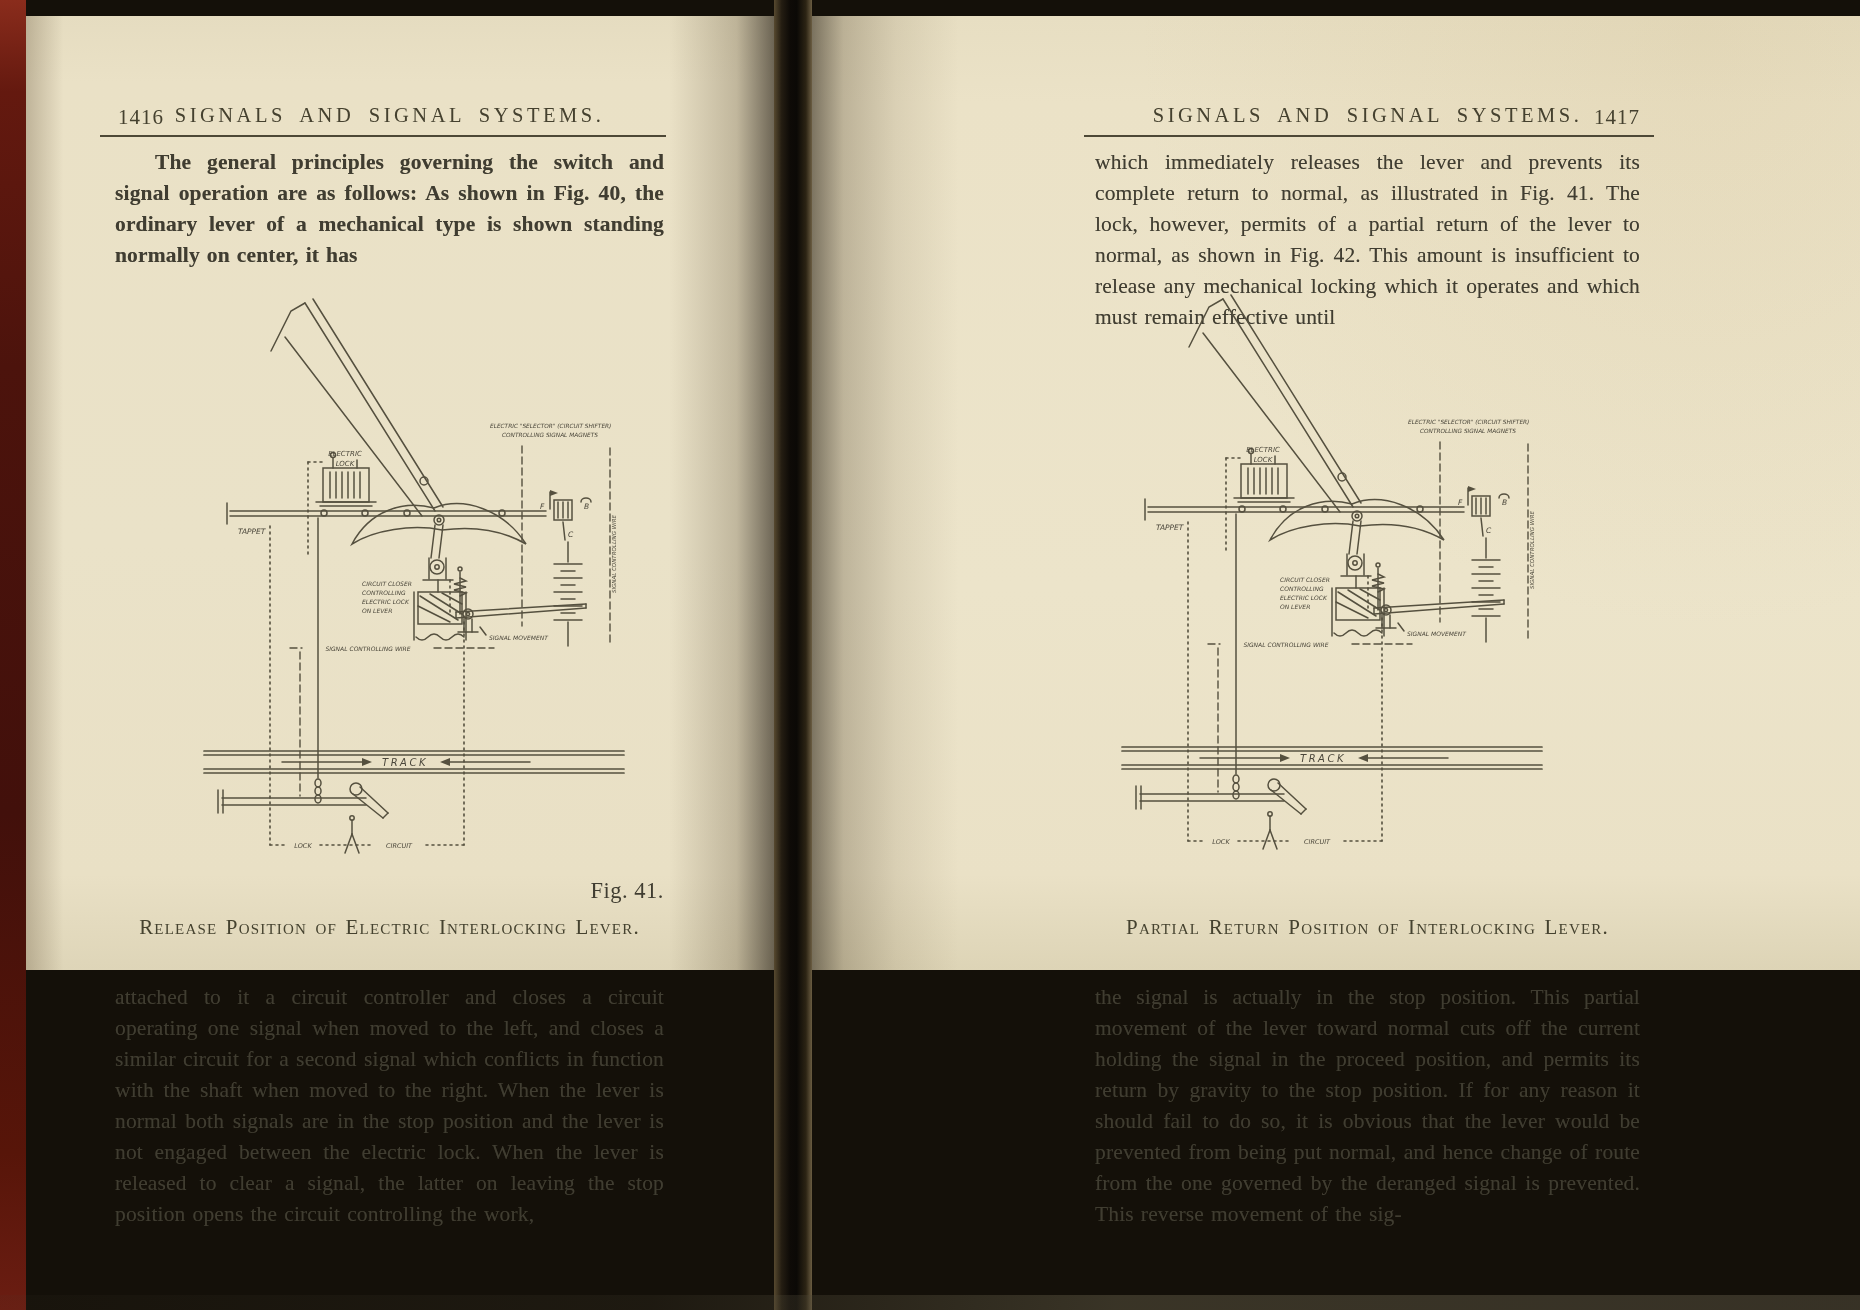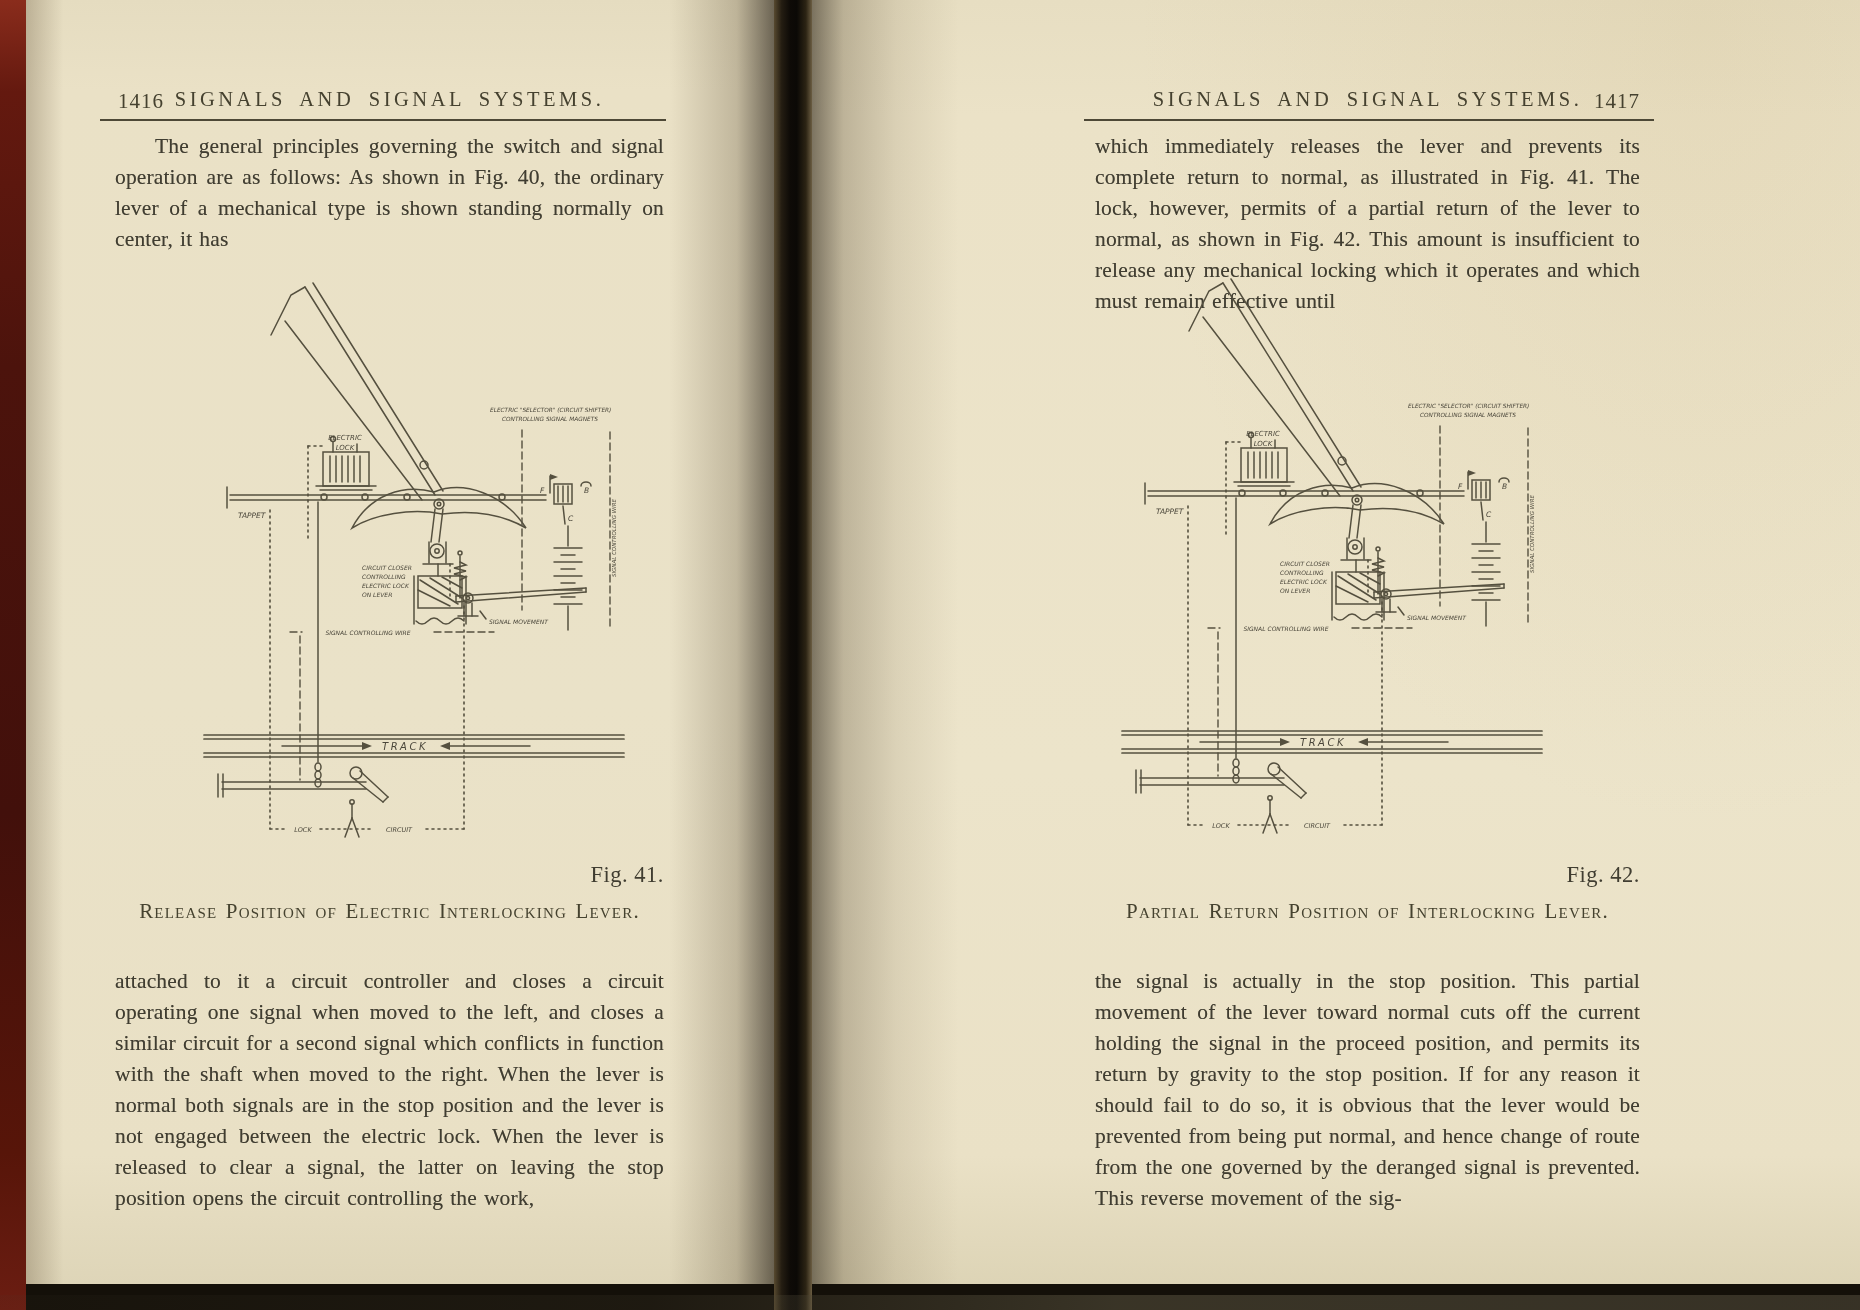--- a/index.html
+++ b/index.html
@@ -5,21 +5,21 @@
   * { margin:0; padding:0; box-sizing:border-box; }
   html,body { background:#141009; }
   .scene {
     position:relative; width:1860px; height:1310px; overflow:hidden;
     background:#141009; font-family:"Liberation Serif", serif;
   }
   .red-edge {
     position:absolute; left:0; top:0; width:26px; height:100%;
     background:linear-gradient(180deg,#8a2c1c 0%,#64190f 7%,#4c130c 28%,#42100b 62%,#571509 88%,#6b1d12 100%);
   }
-  .page { position:absolute; top:0; height:1284px; }
+  .page { position:absolute; top:16px; height:954px; }
   .page-left {
     left:26px; width:748px;
     background:
       linear-gradient(90deg, rgba(92,74,48,.30) 0%, rgba(92,74,48,0) 5%),
       linear-gradient(90deg, rgba(0,0,0,0) 86%, rgba(70,56,32,.25) 95%, rgba(26,19,10,.6) 100%),
       linear-gradient(180deg,#e5dcc0 0%,#eae1c6 7%,#eae2c8 55%,#e9e0c5 90%,#ded5b8 100%);
   }
   .spine {
     position:absolute; left:774px; top:0; width:38px; height:100%;
     background:linear-gradient(90deg,#57492f 0%,#241d12 20%,#0e0b07 42%,#0b0906 60%,#2c2414 84%,#6b5d42 100%);
@@ -48,21 +48,21 @@
   .rule { position:absolute; top:119px; border-top:2.6px solid #4d4836; }
   .rule-left { left:74px; width:566px; }
   .rule-right { left:272px; width:570px; }
 
   .textblock { position:absolute; color:#403d31; }
   .para {
     font-size:21.5px; line-height:31px; text-align:justify;
     letter-spacing:.15px; word-spacing:1.5px;
     text-shadow:0 0 .5px rgba(64,61,49,.45);
   }
-  .indent { text-indent:40px; }
+  .indent { text-indent:40px;font-weight:bold; }
   .tb-left-top { left:89px; top:131px; width:549px; }
   .tb-left-bottom { left:89px; top:966px; width:549px; }
   .tb-right-top { left:283px; top:131px; width:545px; }
   .tb-right-bottom { left:283px; top:966px; width:545px; }
 
   .fig { position:absolute; }
   .fig-left { left:176px; top:280px; }
   .fig-right { left:308px; top:276px; }
 
   .figlabel {
@@ -432,21 +432,20 @@
       <text class="dlabel" x="160" y="299" font-size="6">CONTROLLING</text>
       <text class="dlabel" x="160" y="308" font-size="6">ELECTRIC LOCK</text>
       <text class="dlabel" x="160" y="317" font-size="6">ON LEVER</text>
       <text class="dlabel" x="287" y="344" font-size="6">SIGNAL MOVEMENT</text>
       <text class="dlabel" x="203" y="470" text-anchor="middle" font-size="10" letter-spacing="2.5">TRACK</text>
       <text class="dlabel" x="101" y="552" text-anchor="middle" font-size="6.5">LOCK</text>
       <text class="dlabel" x="197" y="552" text-anchor="middle" font-size="6.5">CIRCUIT</text>
     </g>
   </svg>
 </div>
-    <div class="figlabel figlabel-right">Fig. 42.</div>
     <div class="figcap figcap-right">Partial Return Position of Interlocking Lever.</div>
 
     <div class="textblock tb-right-bottom">
       <p class="para">the signal is actually in the stop position.  This partial movement of the lever toward normal cuts off the current holding the signal in the proceed position, and permits its return by gravity to the stop position.  If for any reason it should fail to do so, it is obvious that the lever would be prevented from being put normal, and hence change of route from the one governed by the deranged signal is prevented.  This reverse movement of the sig-</p>
     </div>
   </div>
 
   <div class="bottom-edge"></div>
 </div>
 

